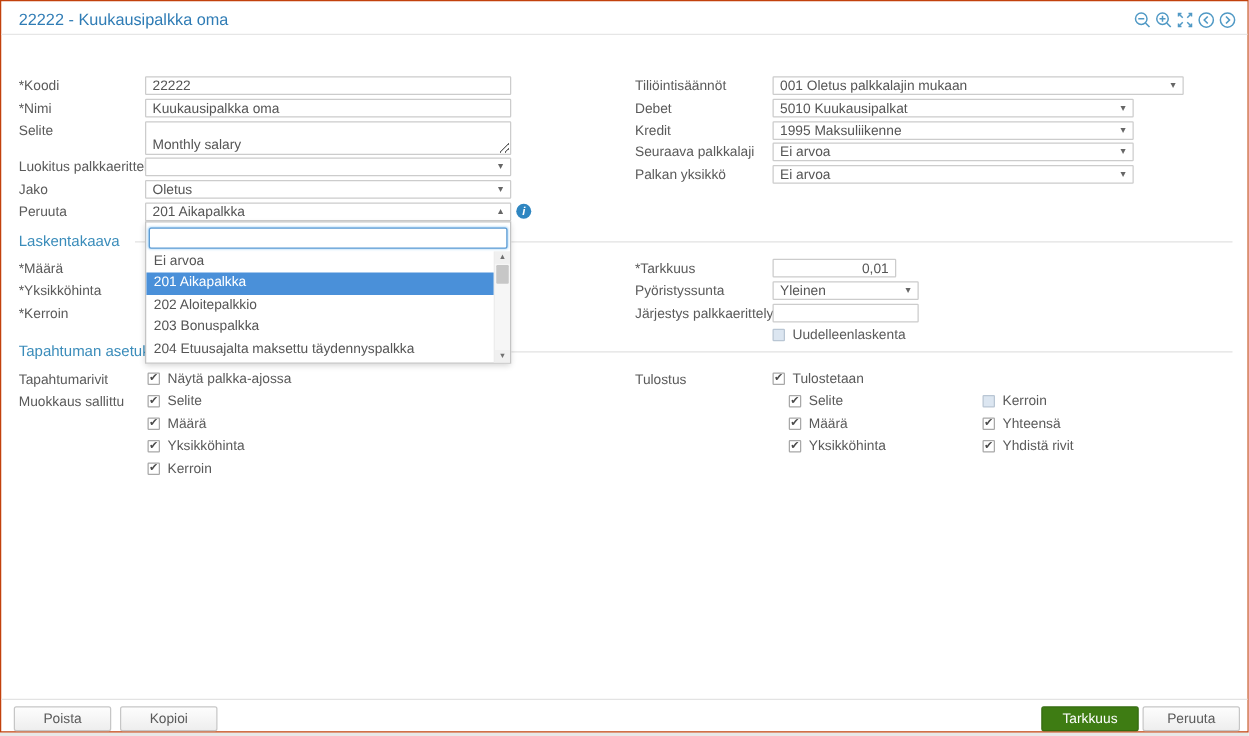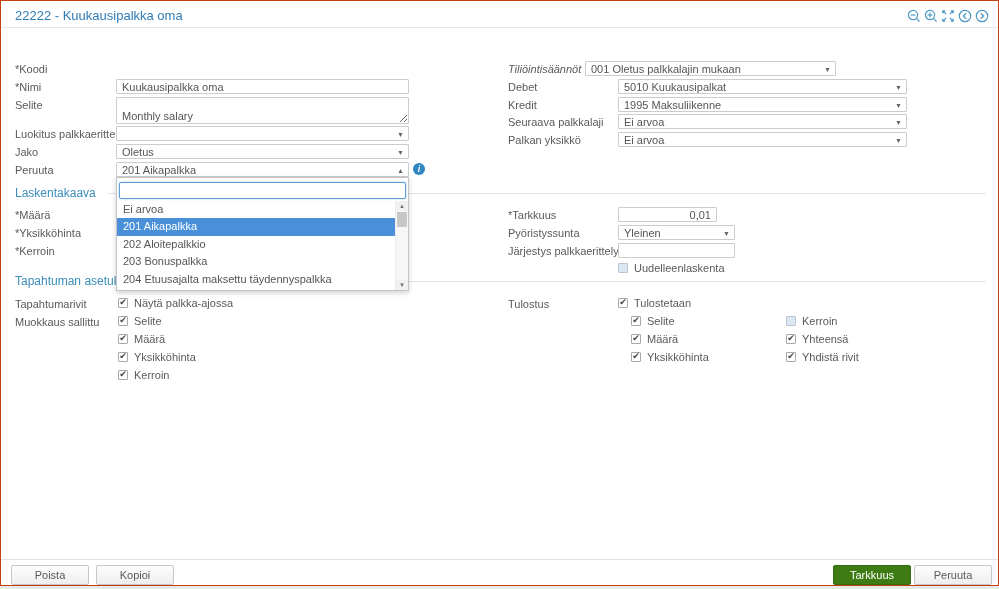--- a/index.html
+++ b/index.html
@@ -171,20 +171,21 @@
       </div>
     <div class="tab">
         <div class="tab-inner">Ryhmät</div>
       </div>
     <div class="tab">
         <div class="tab-inner">Palkkalajien generointi</div>
       </div>
   </div>
 
   <div class="lbl" style="left:14px;top:62px;">*Koodi</div>
+  <input class="inp" style="left: 115px; top: 60px; width: 293px;" value="22222">
 
   <div class="lbl" style="left:14px;top:80px;">*Nimi</div>
   <input class="inp" style="left: 115px; top: 78px; width: 293px;" value="Kuukausipalkka oma">
 
   <div class="lbl" style="left:14px;top:98px;">Selite</div>
   <textarea class="inp" style="left: 115px; top: 96px; width: 293px;">Monthly salary</textarea>
 
   <div class="lbl" style="left:14px;top:127px;">Luokitus palkkaerittelyllä</div>
   <div class="sel" style="left:115px;top:125px;width:293px;">
     <span></span>
@@ -197,22 +198,22 @@
     <span class="caret">▼</span>
   </div>
 
   <div class="lbl" style="left:14px;top:163px;">Peruuta</div>
   <div class="sel" style="left:115px;top:161px;width:293px;">
     <span>201 Aikapalkka</span>
     <span class="caret">▲</span>
   </div>
   <div class="info-badge" style="left:412px;top:162px;">i</div>
 
-  <div class="lbl" style="left:507px;top:62px;font-style:italic;">Tiliöintisäännöt</div>
-  <div class="sel" style="left:584px;top:60px;width:251px;">
+  <div class="lbl" style="left:507px;top:62px;">Tiliöintisäännöt</div>
+  <div class="sel" style="left:617px;top:60px;width:329px;">
     <span>001 Oletus palkkalajin mukaan</span>
     <span class="caret">▼</span>
   </div>
 
   <div class="lbl" style="left:507px;top:80px;">Debet</div>
   <div class="sel" style="left:617px;top:78px;width:289px;">
     <span>5010 Kuukausipalkat</span>
     <span class="caret">▼</span>
   </div>
 

